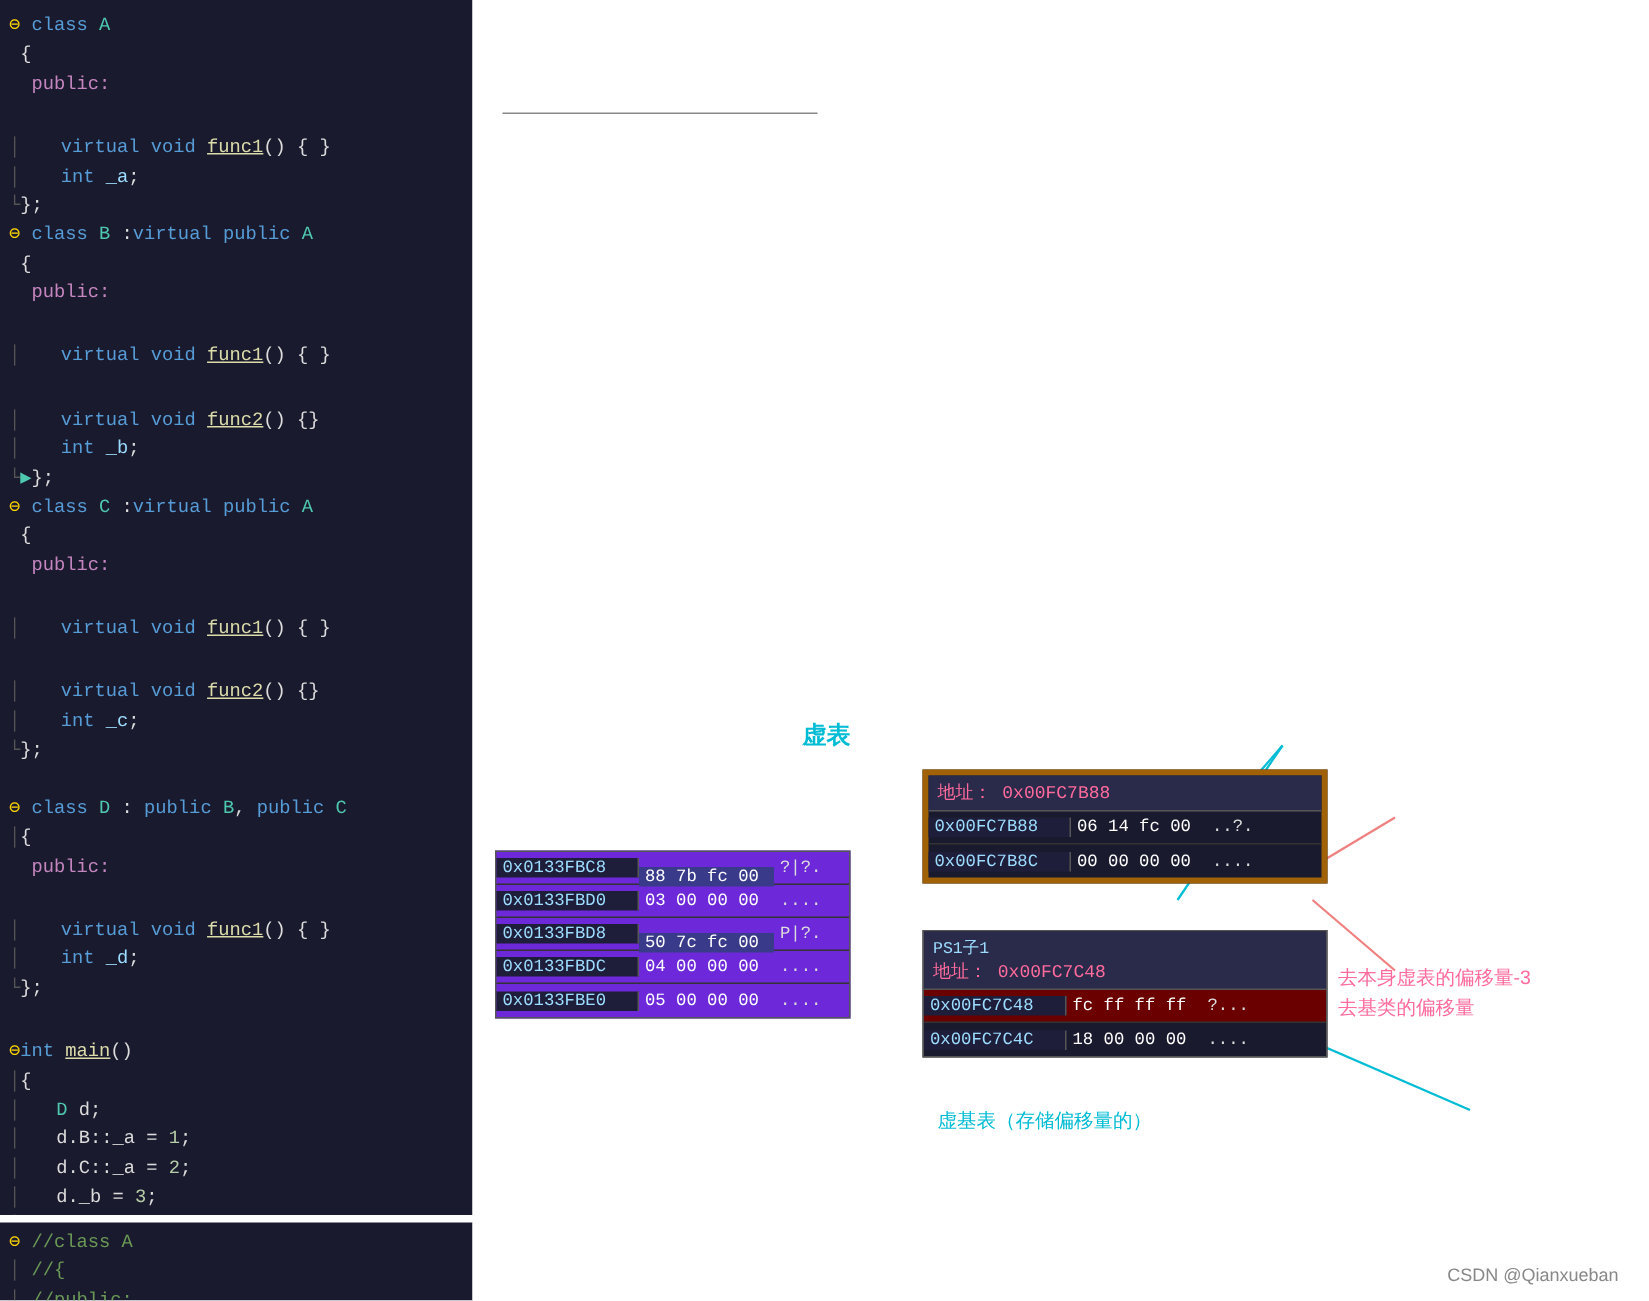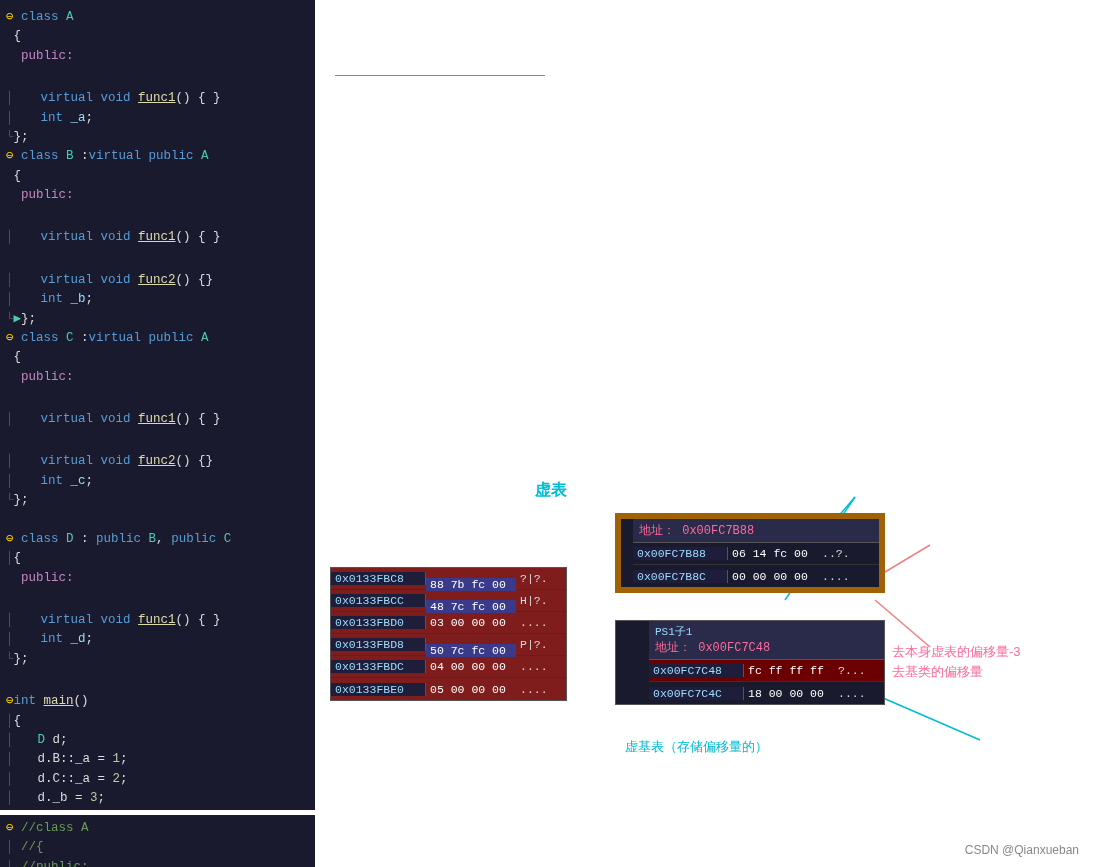--- a/index.html
+++ b/index.html
@@ -73,21 +73,21 @@
       font-family: SimSun, sans-serif;
       font-size: 16px;
       font-weight: bold;
     }
 
     
     .mem-table-main {
       position: absolute;
       left: 15px;
       top: 567px;
-      background: #7f1d1d;
+      background: #6d28d9;
       border: 1px solid #555;
       color: #fff;
       font-family: 'Courier New', monospace;
       font-size: 11.5px;
     }
     .mem-row {
       display: flex;
       align-items: center;
       border-bottom: 1px solid #333;
       height: 22px;
@@ -114,26 +114,25 @@
       padding: 0 4px;
       color: #dcdcdc;
     }
 
     
     .vtbox1 {
       position: absolute;
       left: 300px;
       top: 513px;
       background: #1a1a2e;
-      border: 6px solid #a16207;
+      border: 4px solid #a16207;
       color: #fff;
       font-family: 'Courier New', monospace;
       font-size: 11.5px;
       width: 270px;
-      padding-left: 12px;
     }
     .vtbox-header {
       background: #2a2a4a;
       padding: 3px 6px;
       color: #ff6b9d;
       font-size: 12px;
       border-bottom: 1px solid #555;
     }
     .vtbox-header span.addr-val {
       color: #ff6b9d;
@@ -143,21 +142,20 @@
     .vtbox2 {
       position: absolute;
       left: 300px;
       top: 620px;
       background: #1a1a2e;
       border: 1px solid #555;
       color: #fff;
       font-family: 'Courier New', monospace;
       font-size: 11.5px;
       width: 270px;
-      padding-left: 33px;
     }
 
     
     .anno-text {
       position: absolute;
       font-family: SimSun, sans-serif;
       font-size: 13px;
       color: #ff6b9d;
     }
     .anno-text2 {
@@ -360,25 +358,20 @@
   </svg>
 
   <div class="mem-table-main">
 
     <div class="mem-row">
       <span class="mem-addr">0x0133FBC8</span>
       <span class="mem-hex highlighted">88 7b fc 00</span>
       <span class="mem-ascii">?|?.</span>
     </div>
 
-    <div class="mem-row">
-      <span class="mem-addr">0x0133FBCC</span>
-      <span class="mem-hex highlighted">48 7c fc 00</span>
-      <span class="mem-ascii">H|?.</span>
-    </div>
 
     <div class="mem-row">
       <span class="mem-addr">0x0133FBD0</span>
       <span class="mem-hex">03 00 00 00</span>
       <span class="mem-ascii">....</span>
     </div>
 
 
     <div class="mem-row">
       <span class="mem-addr">0x0133FBD8</span>

